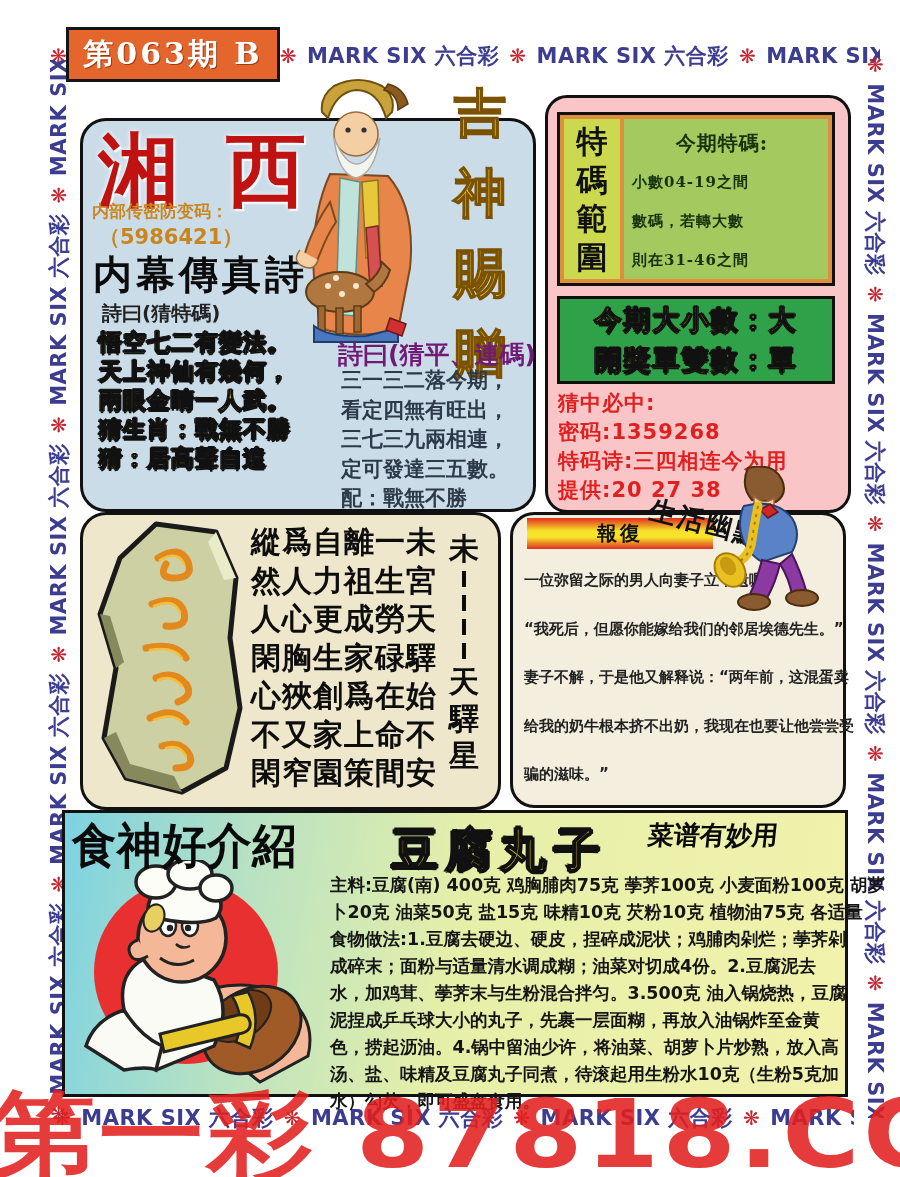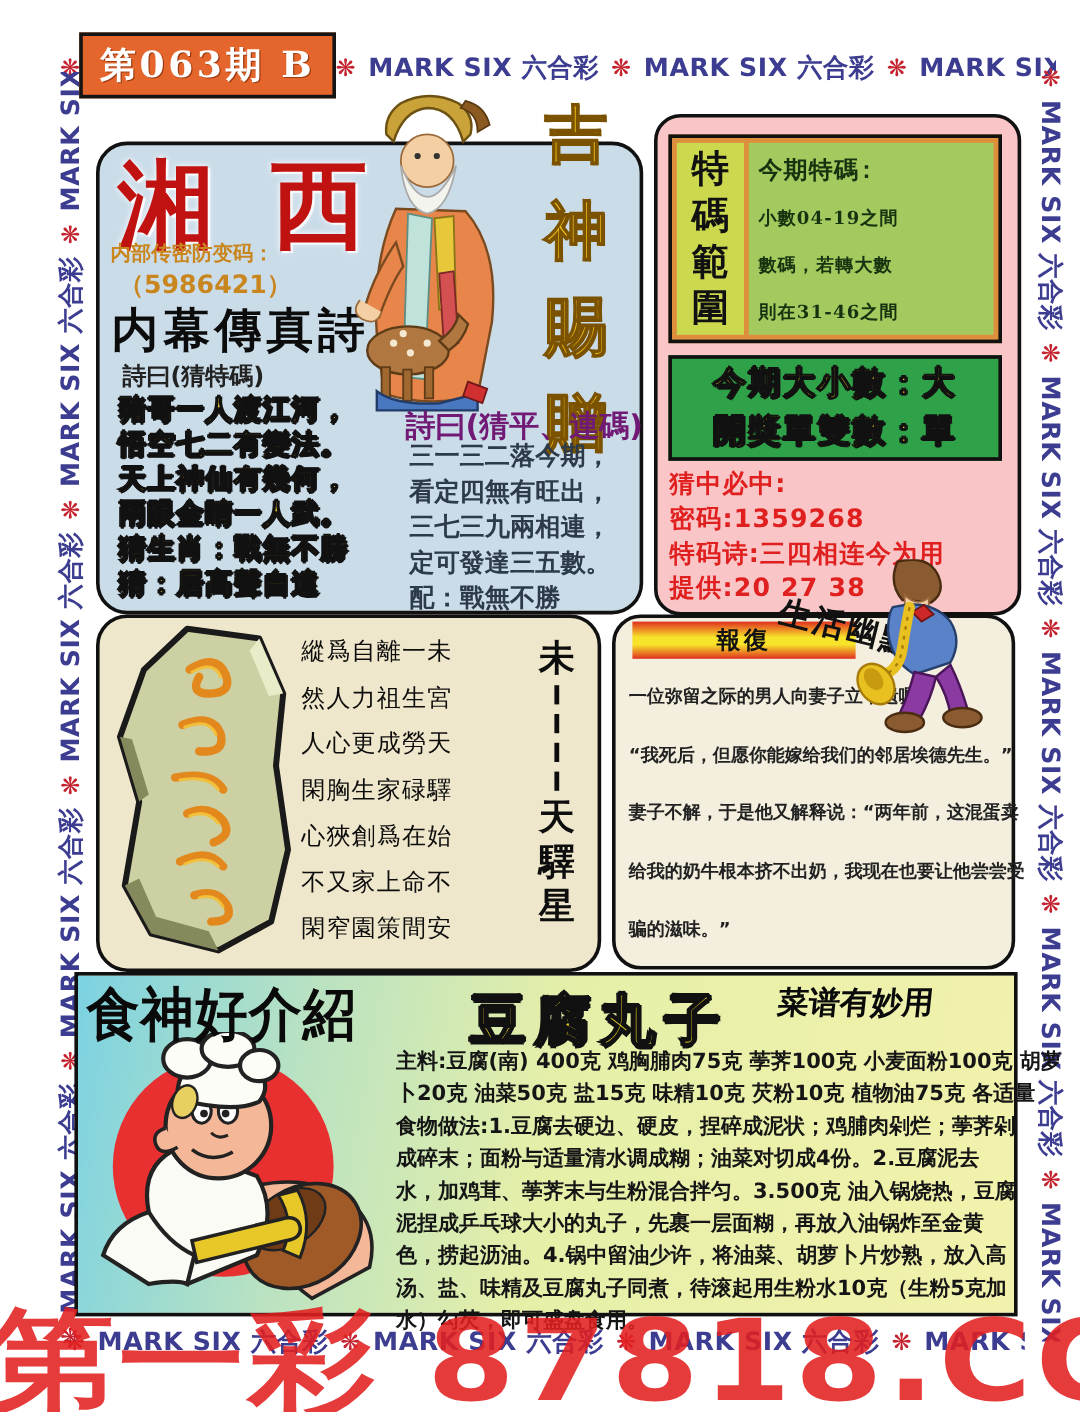--- a/index.html
+++ b/index.html
@@ -51,36 +51,36 @@
   #panel-right{position:absolute;left:545px;top:95px;width:300px;height:412px;background:#f9c5c7;
                border:3px solid #111;border-radius:22px;}
   #range-box{position:absolute;left:557px;top:112px;width:278px;height:174px;background:#dd8f3c;
              border:3px solid #111;box-sizing:border-box;display:flex;gap:4px;padding:4px;}
   #range-title-cell{width:56px;background:#ccd84e;display:flex;flex-direction:column;align-items:center;
                     justify-content:space-around;padding:3px 0;}
   #range-title-cell span{font-size:31px;font-weight:900;color:#111;line-height:34px;}
   #range-text-cell{flex:1;background:#a3c95f;padding:5px 8px;box-sizing:border-box;
                    font-family:"DejaVu Serif","Liberation Serif",serif;}
   #range-text-cell .line{font-size:15px;font-weight:700;color:#16330f;line-height:39px;letter-spacing:1px;}
-  #range-text-cell .line:first-child{text-align:left;font-size:20px;padding-right:8px;font-family:Liberation Mono, monospace;}
+  #range-text-cell .line:first-child{text-align:center;font-size:20px;padding-right:8px;}
   #bigsmall-box{position:absolute;left:557px;top:296px;width:278px;height:88px;background:#2fa148;
                 border:3px solid #111;box-sizing:border-box;display:flex;flex-direction:column;
                 align-items:center;justify-content:center;}
   #bigsmall-box .line{font-size:27px;font-weight:900;color:#ffe023;line-height:40px;letter-spacing:2px;
                       -webkit-text-stroke:1px #111;
                       text-shadow:1.5px 0 0 #111,-1.5px 0 0 #111,0 1.5px 0 #111,0 -1.5px 0 #111;}
   #mustwin{position:absolute;left:558px;top:389px;}
   #mustwin .line{font-size:21px;font-weight:800;color:#e01f1f;line-height:29px;letter-spacing:1px;}
 
   
   #panel-stone{position:absolute;left:80px;top:512px;width:415px;height:292px;background:#efe7cb;
                border:3px solid #111;border-radius:26px;}
   #stone-art{position:absolute;left:86px;top:518px;}
   #stone-poem{position:absolute;left:251px;top:523px;width:200px;}
-  #stone-poem .line{font-size:20px;font-weight:400;color:#0d0d0d;line-height:38.5px;letter-spacing:1px;white-space:nowrap;}
+  #stone-poem .line{font-size:30px;font-weight:700;color:#0d0d0d;line-height:38.5px;letter-spacing:1px;white-space:nowrap;}
   #stone-answer{position:absolute;left:449px;top:530px;display:flex;flex-direction:column;align-items:center;}
   #stone-answer .ch{font-size:30px;font-weight:900;color:#0d0d0d;line-height:37px;}
   #stone-answer .dash{width:4px;height:16px;background:#0d0d0d;margin:4px 0;}
 
   
   #panel-humor{position:absolute;left:510px;top:512px;width:330px;height:290px;background:#f3eedd;
                border:3px solid #111;border-radius:24px;}
   #humor-badge{position:absolute;left:527px;top:518px;width:186px;height:31px;
                background:linear-gradient(180deg,#e03020 0%,#f7e32a 42%,#f7e32a 62%,#e03020 100%);
                display:flex;align-items:center;justify-content:center;z-index:3;}
@@ -166,21 +166,20 @@
     <span>第063期 B</span>
   </div>
 
   <div id="panel-left"></div>
   <div id="region-title">湘西</div>
   <div id="anti-fake-label">内部传密防变码：</div>
   <div id="anti-fake-code">（5986421）</div>
   <div id="inside-title">内幕傳真詩</div>
   <div id="poem1-label">詩曰(猜特碼)</div>
   <div id="poem1">
-      <div class="line">豬哥一人渡江河，</div>
       <div class="line">悟空七二有變法。</div>
       <div class="line">天上神仙有幾何，</div>
       <div class="line">兩眼金睛一人武。</div>
       <div class="line">猜生肖：戰無不勝</div>
       <div class="line">猜：居高聲自遠</div>
     </div>
 
   <div id="god-art">
     <svg width="172" height="268" viewBox="0 0 172 268">
       <path d="M60 96 Q40 140 44 200 L50 250 Q85 262 128 252 L140 190 Q146 130 118 98 Z" fill="#e8854a" stroke="#7a4a20" stroke-width="2"></path>

